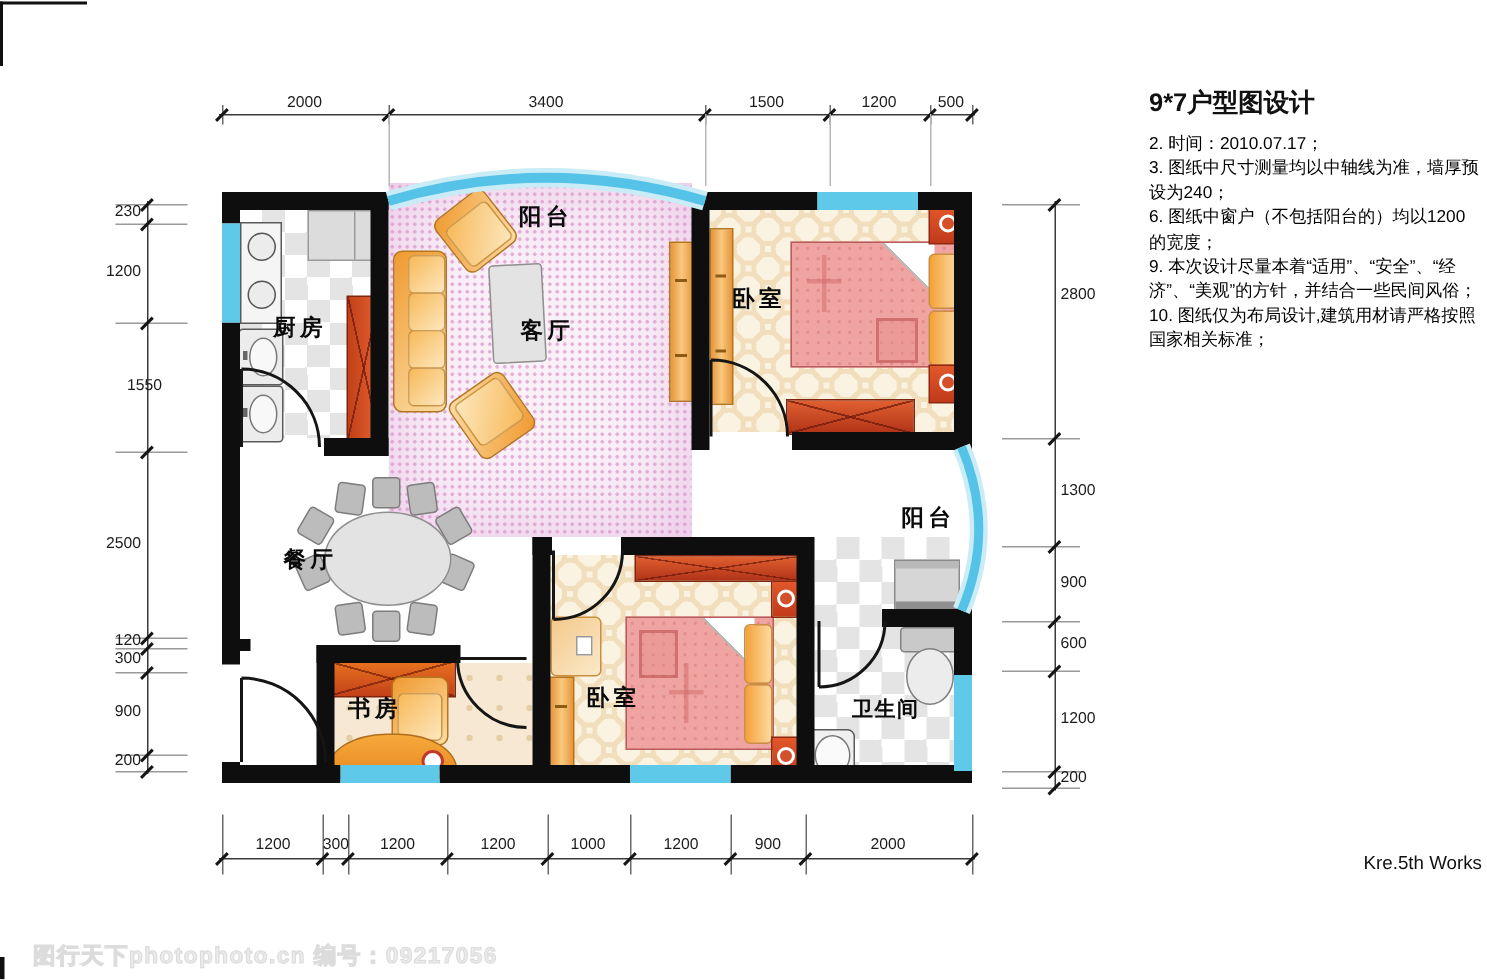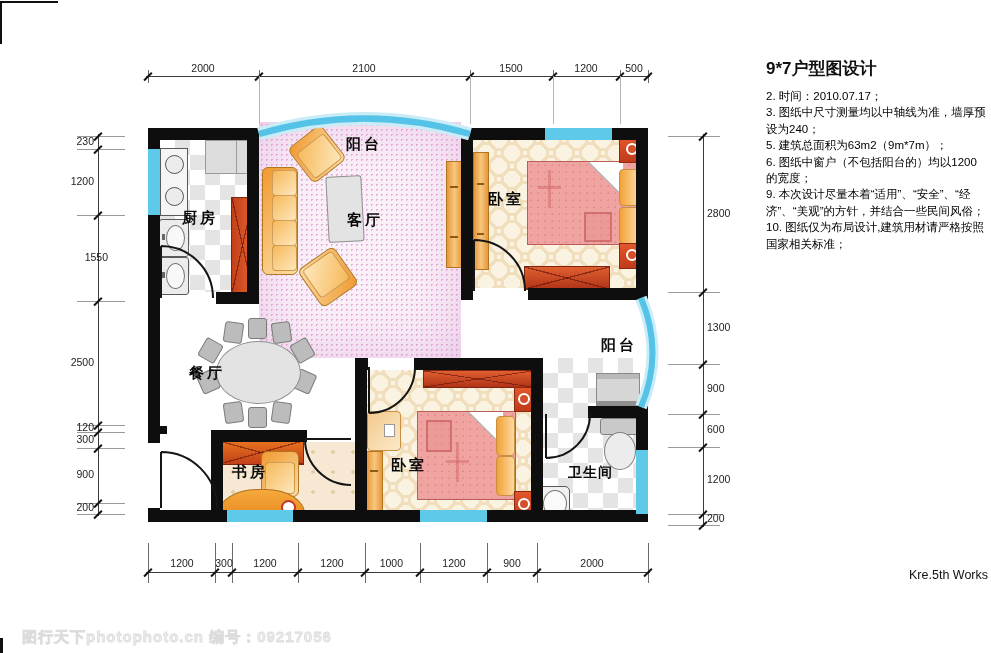--- a/index.html
+++ b/index.html
@@ -259,21 +259,21 @@
   <div class="sl" style="left:258px;top:70.5px;"></div>
   <div class="sl" style="left:469px;top:70.5px;"></div>
   <div class="sl" style="left:552px;top:70.5px;"></div>
   <div class="sl" style="left:619px;top:70.5px;"></div>
   <div class="sl" style="left:647px;top:70.5px;"></div>
   <div class="ext" style="left:258.5px;top:76px;height:48px;"></div>
   <div class="ext" style="left:469.5px;top:76px;height:48px;"></div>
   <div class="ext" style="left:552.5px;top:76px;height:48px;"></div>
   <div class="ext" style="left:619.5px;top:76px;height:48px;"></div>
   <div class="dlab c" style="left:181px;top:62px;">2000</div>
-  <div class="dlab c" style="left:342px;top:62px;">2100</div>
+  <div class="dlab c" style="left:342px;top:62px;">3400</div>
   <div class="dlab c" style="left:489px;top:62px;">1500</div>
   <div class="dlab c" style="left:564px;top:62px;">1200</div>
   <div class="dlab c" style="left:612px;top:62px;">500</div>
 
   <div class="dline" style="left:97.5px;top:134px;width:1px;height:382px;"></div>
   <div class="cl" style="left:77px;top:135.5px;width:48px;"></div>
   <div class="cl" style="left:77px;top:148.5px;width:48px;"></div>
   <div class="cl" style="left:77px;top:214.5px;width:48px;"></div>
   <div class="cl" style="left:77px;top:300.5px;width:48px;"></div>
   <div class="cl" style="left:77px;top:424.5px;width:48px;"></div>
@@ -307,21 +307,21 @@
   <div class="cl" style="left:668px;top:446.5px;width:52px;"></div>
   <div class="cl" style="left:668px;top:513.5px;width:52px;"></div>
   <div class="cl" style="left:668px;top:524.5px;width:52px;"></div>
   <div class="sl" style="left:701.5px;top:130.5px;"></div>
   <div class="sl" style="left:701.5px;top:286.5px;"></div>
   <div class="sl" style="left:701.5px;top:358.5px;"></div>
   <div class="sl" style="left:701.5px;top:408.5px;"></div>
   <div class="sl" style="left:701.5px;top:441.5px;"></div>
   <div class="sl" style="left:701.5px;top:508.5px;"></div>
   <div class="sl" style="left:701.5px;top:519.5px;"></div>
-  <div class="dlab" style="left:707px;top:207px;text-align:right;">2800</div>
+  <div class="dlab" style="left:707px;top:190px;text-align:right;">2800</div>
   <div class="dlab" style="left:707px;top:321px;">1300</div>
   <div class="dlab" style="left:707px;top:382px;">900</div>
   <div class="dlab" style="left:707px;top:423px;">600</div>
   <div class="dlab" style="left:707px;top:473px;">1200</div>
   <div class="dlab" style="left:707px;top:512px;">200</div>
 
   <div class="dline" style="left:146px;top:571.5px;width:504px;height:1px;"></div>
   <div class="tv" style="left:147.5px;top:543px;height:40px;"></div>
   <div class="tv" style="left:214.5px;top:543px;height:40px;"></div>
   <div class="tv" style="left:231.5px;top:543px;height:40px;"></div>
@@ -337,30 +337,29 @@
   <div class="sl" style="left:297px;top:566.5px;"></div>
   <div class="sl" style="left:364px;top:566.5px;"></div>
   <div class="sl" style="left:419px;top:566.5px;"></div>
   <div class="sl" style="left:486px;top:566.5px;"></div>
   <div class="sl" style="left:536px;top:566.5px;"></div>
   <div class="sl" style="left:647px;top:566.5px;"></div>
   <div class="dlab c" style="left:160px;top:557px;">1200</div>
   <div class="dlab c" style="left:202px;top:557px;">300</div>
   <div class="dlab c" style="left:243px;top:557px;">1200</div>
   <div class="dlab c" style="left:310px;top:557px;">1200</div>
-  <div class="dlab c" style="left:359px;top:557px;text-align:right;">1000</div>
+  <div class="dlab c" style="left:370px;top:557px;">1000</div>
   <div class="dlab c" style="left:432px;top:557px;">1200</div>
   <div class="dlab c" style="left:490px;top:557px;">900</div>
   <div class="dlab c" style="left:570px;top:557px;">2000</div>
 
   <div id="title">9*7户型图设计</div>
   <div id="notes">
     <div>2. 时间：2010.07.17；</div>
     <div>3. 图纸中尺寸测量均以中轴线为准，墙厚预设为240；</div>
-    <div>5. 建筑总面积为63m2（9m*7m）；</div>
     <div>6. 图纸中窗户（不包括阳台的）均以1200的宽度；</div>
     <div>9. 本次设计尽量本着“适用”、“安全”、“经济”、“美观”的方针，并结合一些民间风俗；</div>
     <div>10. 图纸仅为布局设计,建筑用材请严格按照国家相关标准；</div>
   </div>
   <div id="signature">Kre.5th Works</div>
   <div id="watermark">图行天下photophoto.cn  编号：09217056</div>
 
 </div>
 
 </body></html>

